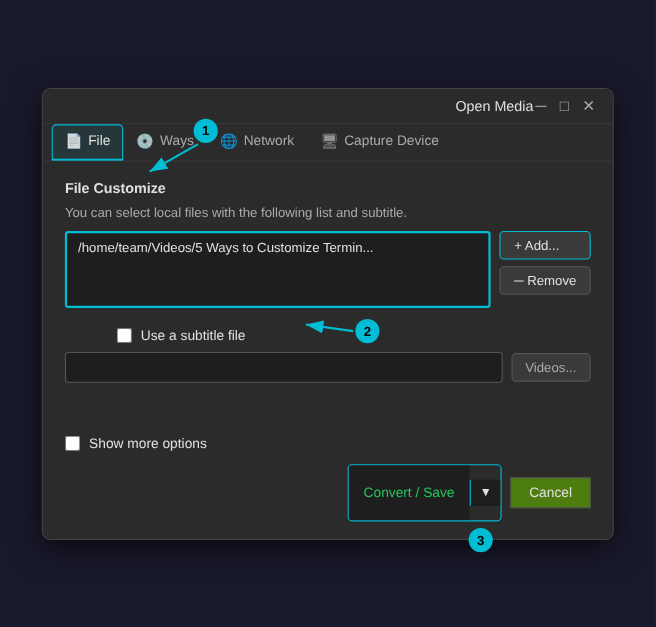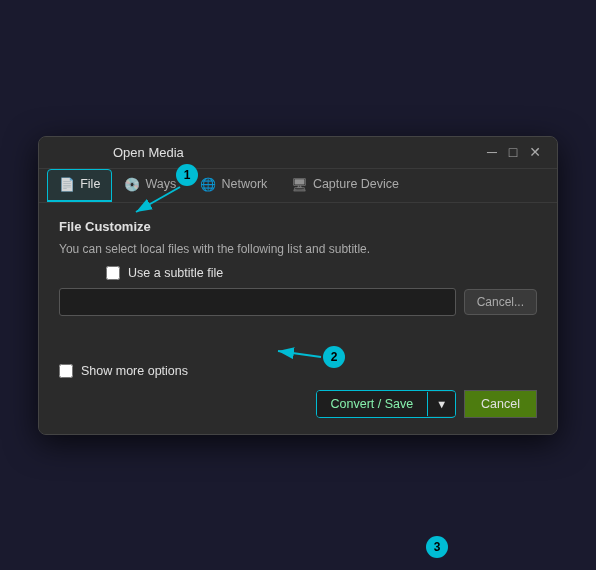--- a/index.html
+++ b/index.html
@@ -31,21 +31,21 @@
       justify-content: space-between;
       padding: 8px 14px;
       border-bottom: 1px solid #3a3a3a;
     }
 
     .titlebar-title {
       color: #e0e0e0;
       font-size: 13px;
       font-weight: 400;
       flex: 1;
-      text-align: left;
+      text-align: right;
     }
 
     .titlebar-controls {
       display: flex;
       gap: 8px;
     }
 
     .titlebar-btn {
       color: #aaa;
       background: none;
@@ -239,22 +239,22 @@
       display: flex;
       align-items: center;
       border: 1.5px solid #00bcd4;
       border-radius: 4px;
       overflow: hidden;
     }
 
     .convert-save-btn {
       background: #1e1e1e;
       border: none;
-      color: #86efac;
-      padding: 6px 14px;
+      color: #22c55e;
+      padding: 18px 14px;
       cursor: pointer;
       font-size: 12.5px;
     }
 
     .dropdown-arrow-btn {
       background: #1e1e1e;
       border: none;
       border-left: 1px solid #00bcd4;
       color: #e0e0e0;
       padding: 6px 8px;
@@ -312,29 +312,38 @@
       <div class="tab">
         <span class="tab-icon">🖥</span>
         <span>Capture Device</span>
       </div>
     </div>
 
     <div class="content">
       <div class="section-title">File Customize</div>
       <div class="section-desc">You can select local files with the following list and subtitle.</div>
 
+      <div class="file-area">
+        <div class="file-list">
+          <div class="file-list-item">/home/team/Videos/5 Ways to Customize Termin...</div>
+        </div>
+        <div class="file-buttons">
+          <button class="btn add">+ Add...</button>
+          <button class="btn">─ Remove</button>
+        </div>
+      </div>
 
       <div class="subtitle-section">
         <label class="checkbox-label">
           <input type="checkbox" style="">
           <span>Use a subtitle file</span>
         </label>
         <div class="subtitle-row">
           <input type="text" class="subtitle-input" style="">
-          <button class="browse-btn">Cancel...</button>
+          <button class="browse-btn">Videos...</button>
         </div>
       </div>
     </div>
 
     <div class="footer">
       <div class="footer-top">
         <label class="show-more-label">
           <input type="checkbox" style="">
           <span>Show more options</span>
         </label>

